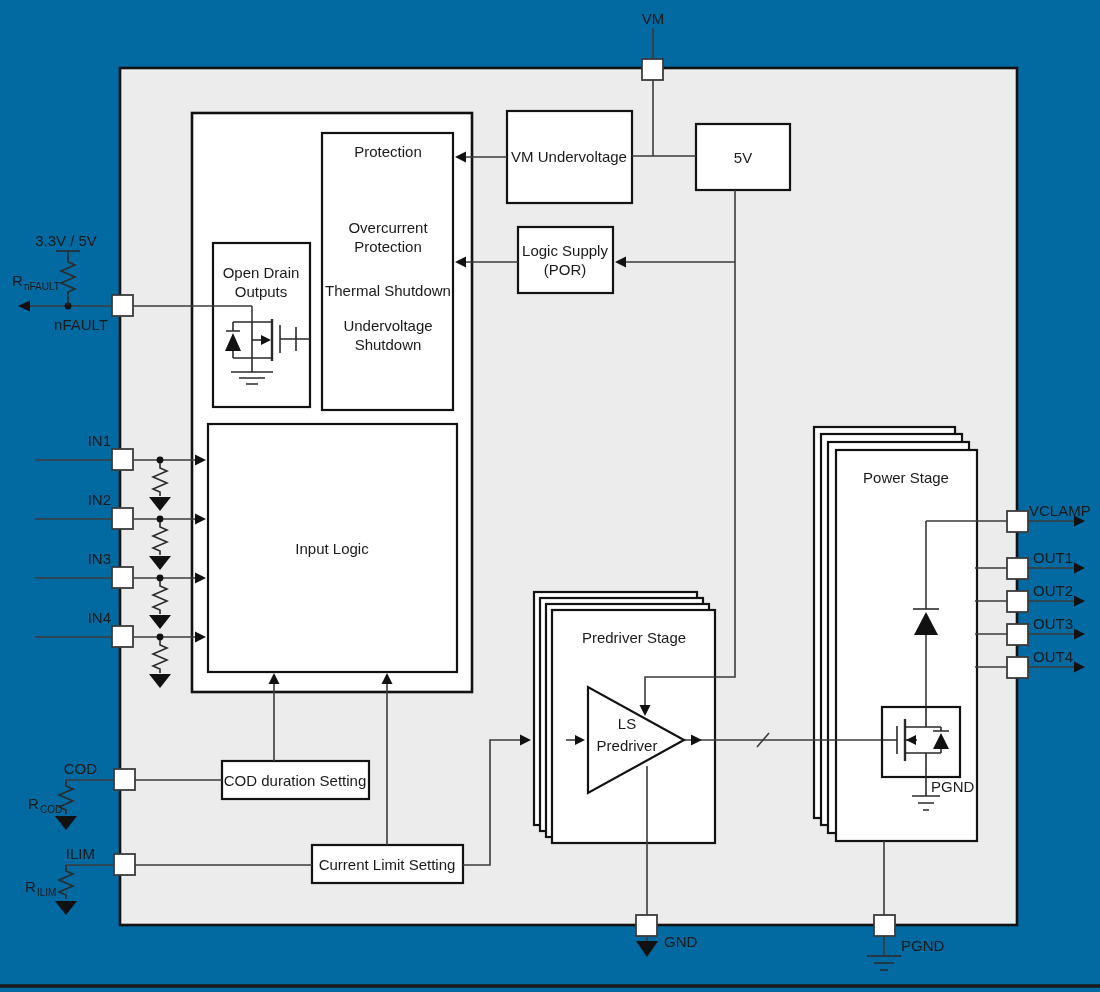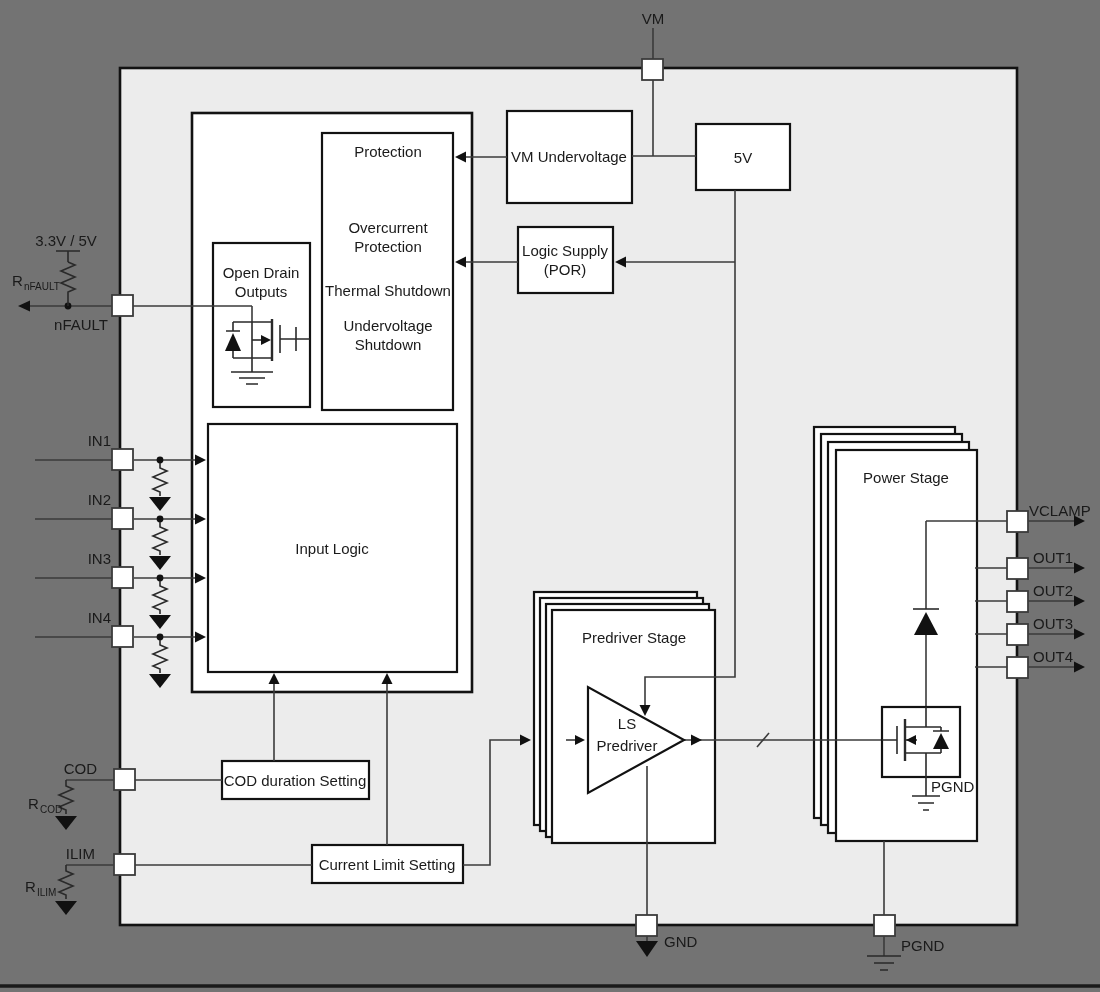--- a/index.html
+++ b/index.html
@@ -1,16 +1,16 @@
 <!DOCTYPE html>
 <html><head>
 <meta charset="utf-8">
 <style>
   html,body{margin:0;padding:0;background:#fff;}
-  .stage{position:relative;width:1100px;height:992px;background:#737373;font-family:"Liberation Sans",sans-serif;}
+  .stage{position:relative;width:1100px;height:992px;background:#0369a1;font-family:"Liberation Sans",sans-serif;}
   svg text{font-family:"Liberation Sans",sans-serif;fill:#1a1a1a;}
   .t{font-size:15px;}
   .ts{font-size:10px;}
   .wire{stroke:#3b3b3b;stroke-width:1.6;fill:none;}
   .blk{fill:#ffffff;stroke:#121212;stroke-width:2.2;}
   .blk3{fill:#ffffff;stroke:#121212;stroke-width:2.6;}
   .chip{fill:#ececec;stroke:#121212;stroke-width:2.6;}
   .pin{fill:#ffffff;stroke:#3b3b3b;stroke-width:1.8;}
   .ah{fill:#111111;stroke:none;}
   .sym{stroke:#2a2a2a;stroke-width:1.6;fill:none;}

